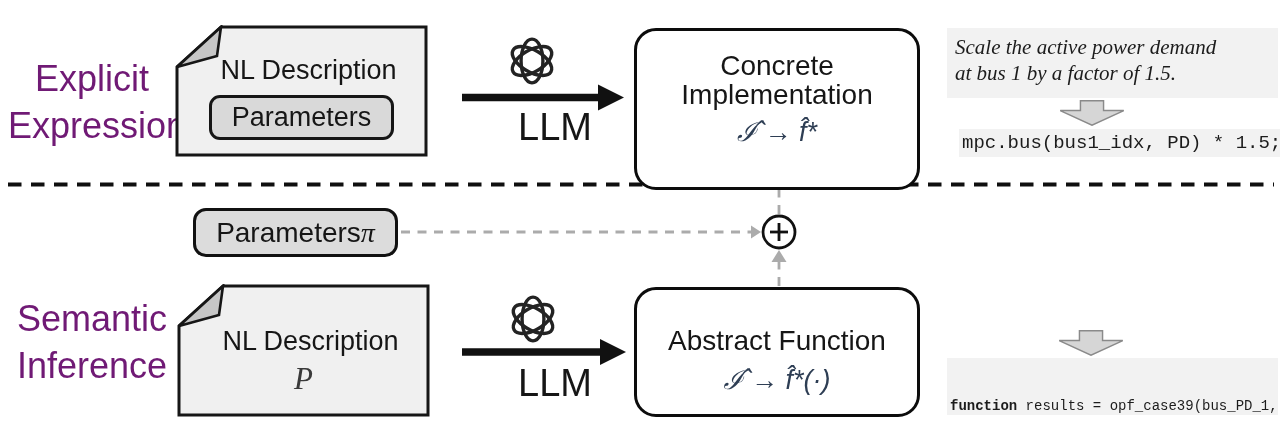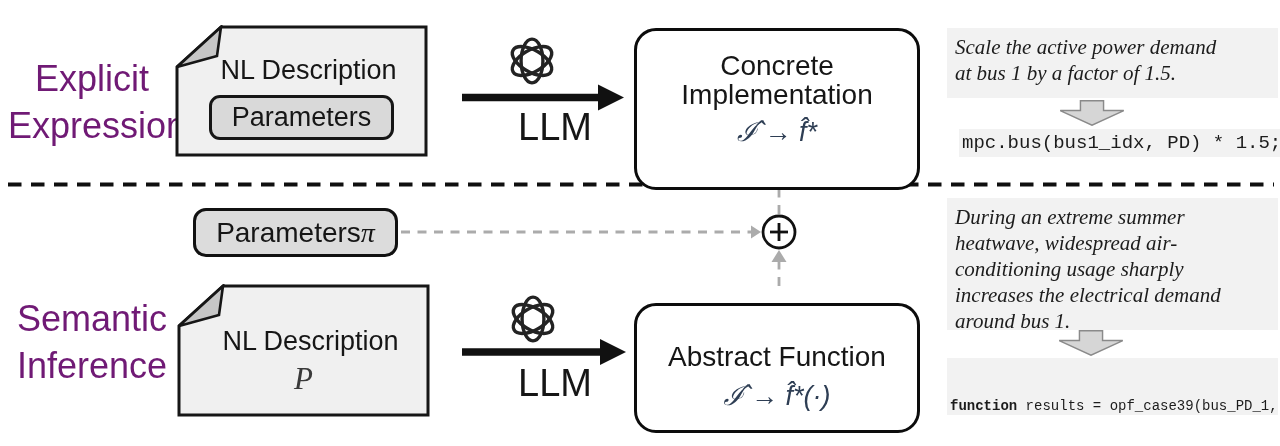--- a/index.html
+++ b/index.html
@@ -128,32 +128,25 @@
 
   <svg class="abs" style="left:507px;top:288px;" width="52" height="62" viewBox="0 0 100 100">
     <g fill="none" stroke="#232323" stroke-width="6.5">
       <ellipse cx="50" cy="50" rx="21" ry="42"></ellipse>
       <ellipse cx="50" cy="50" rx="21" ry="42" transform="rotate(60 50 50)"></ellipse>
       <ellipse cx="50" cy="50" rx="21" ry="42" transform="rotate(-60 50 50)"></ellipse>
     </g>
   </svg>
   <div class="abs llm-label" style="left:472px;top:362px;width:120px;">LLM</div>
 
-  <div class="flow-box" style="left:634px;top:287px;width:286px;height:130px;padding-top:36px;margin-top:16px;">
+  <div class="flow-box" style="left:634px;top:287px;width:286px;height:130px;padding-top:36px;">
     <div class="box-title">Abstract Function</div>
     <div class="formula" style="margin-top:5px;">ℐ̂ → f̂*(·)</div>
   </div>
 
-  <div class="prompt-panel" style="left:947px;top:198px;width:331px;height:132px;">
-    <div>During an extreme summer</div>
-    <div>heatwave, widespread air-</div>
-    <div>conditioning usage sharply</div>
-    <div>increases the electrical demand</div>
-    <div>around bus 1.</div>
-  </div>
   <svg class="abs" style="left:1057px;top:330px;" width="68" height="26" viewBox="0 0 68 27">
     <polygon points="22,0.8 46,0.8 46,11 67,11 34,26.2 1,11 22,11" fill="#d6d6d6" stroke="#8a8a8a" stroke-width="1.5"></polygon>
   </svg>
   <div class="code" style="left:947px;top:358px;width:331px;height:57px;font-size:14px;line-height:18.5px;padding:2px 0 0 3px;">
     <div><span class="code-kw">function</span><span> results = opf_case39(bus_PD_1,</span></div>
     
     
   </div>
 
 </div>

